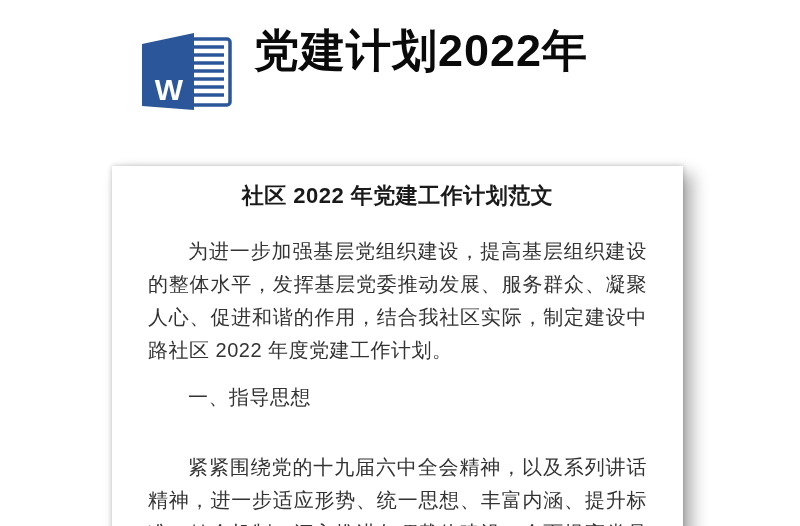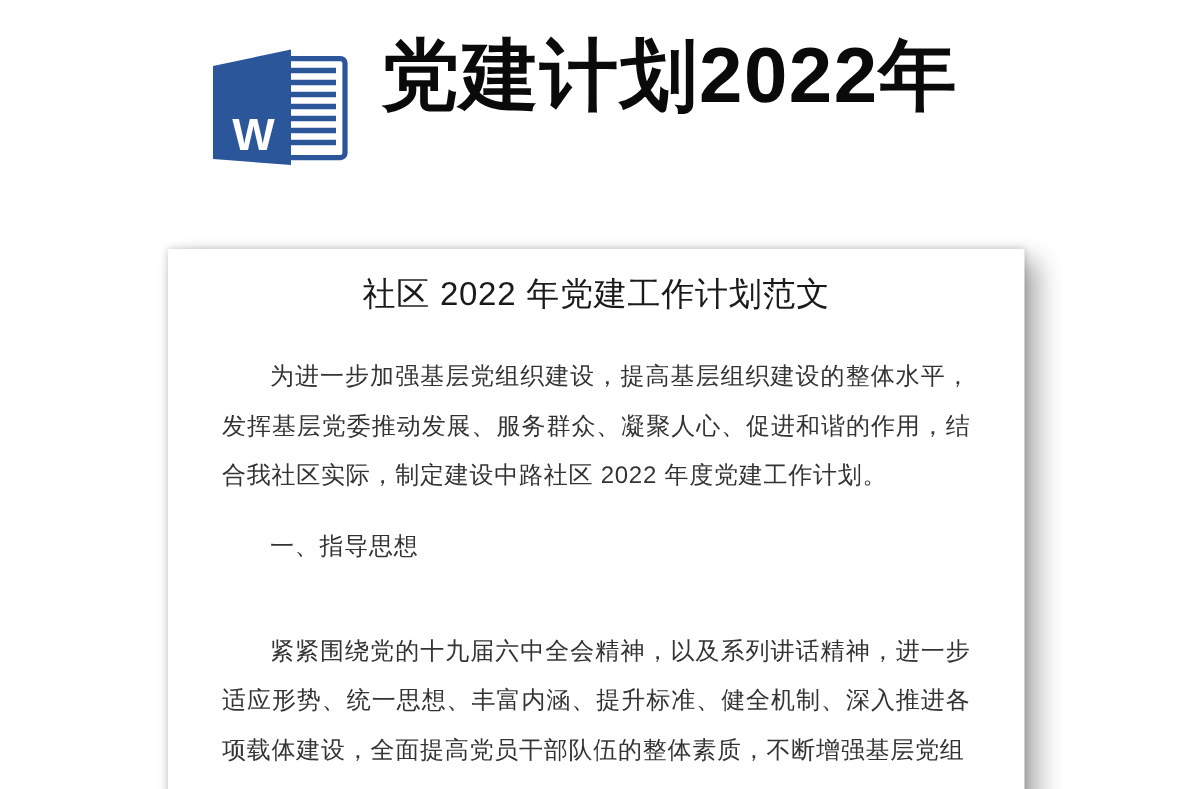--- a/index.html
+++ b/index.html
@@ -18,21 +18,21 @@
     position: absolute;
     left: 140px;
     top: 32px;
     width: 92px;
     height: 80px;
   }
   .header-title {
     position: absolute;
     left: 254px;
     top: 27px;
-    font-size: 52px;
+    font-size: 45px;
     line-height: 48px;
     font-weight: bold;
     letter-spacing: 1px;
     color: #0a0a0a;
     white-space: nowrap;
   }
 
   
   .page {
     position: absolute;
@@ -41,26 +41,26 @@
     width: 571px;
     height: 580px; 
     background: #ffffff;
     box-shadow: 0 0 5px rgba(0,0,0,0.22), 9px 8px 16px rgba(0,0,0,0.33);
     padding: 15px 36px 0 36px;
   }
   .doc-title {
     text-align: center;
     font-size: 22px;
     line-height: 30px;
-    font-weight: normal;
+    font-weight: bold;
     letter-spacing: 0.5px;
     color: #1a1a1a;
   }
   .para {
-    font-size: 16px;
+    font-size: 20px;
     line-height: 33px;
     letter-spacing: 0.5px;
     color: #333333;
     text-indent: 2em;
   }
   .para.justify { text-align: justify; }
   .p1 { margin-top: 24px; }
   .h1 { margin-top: 14px; }
   .p2 { margin-top: 37px; }
 </style>

